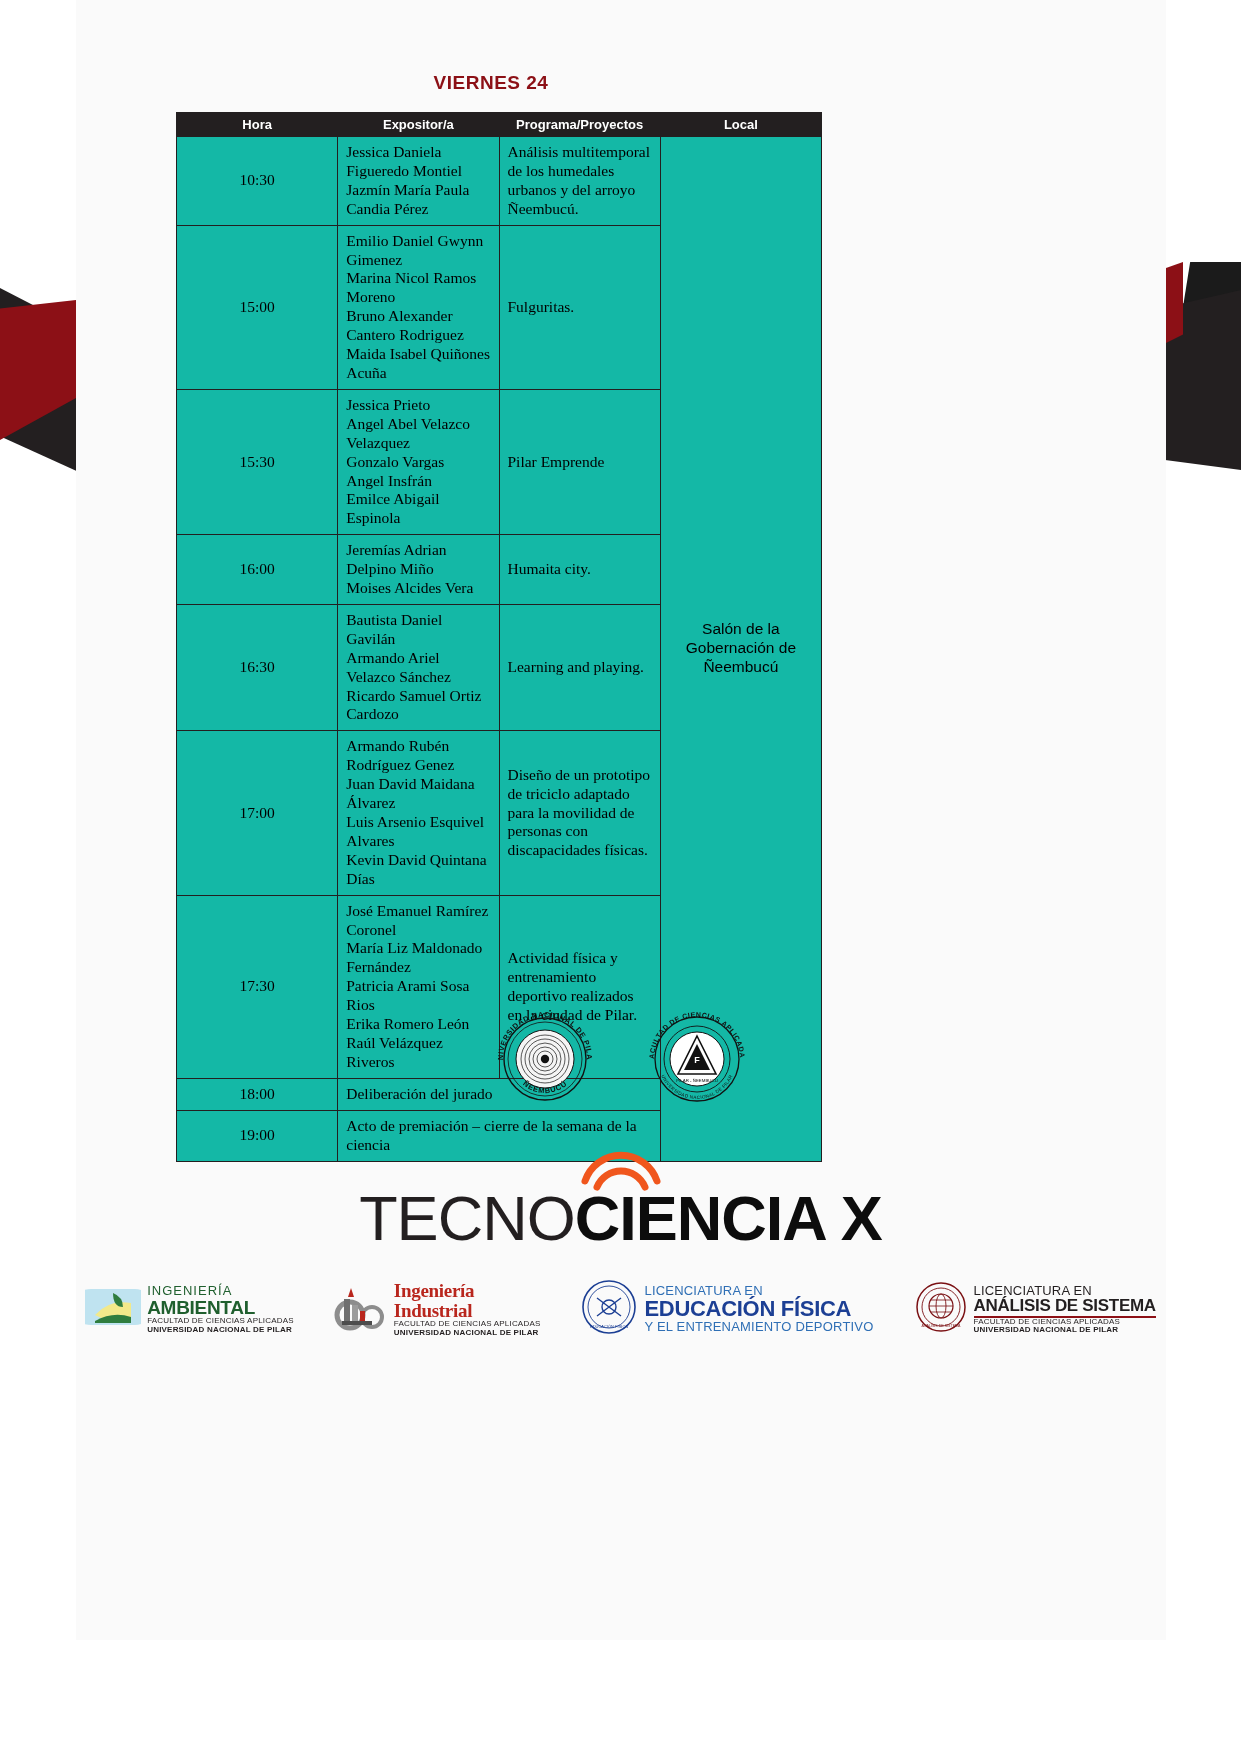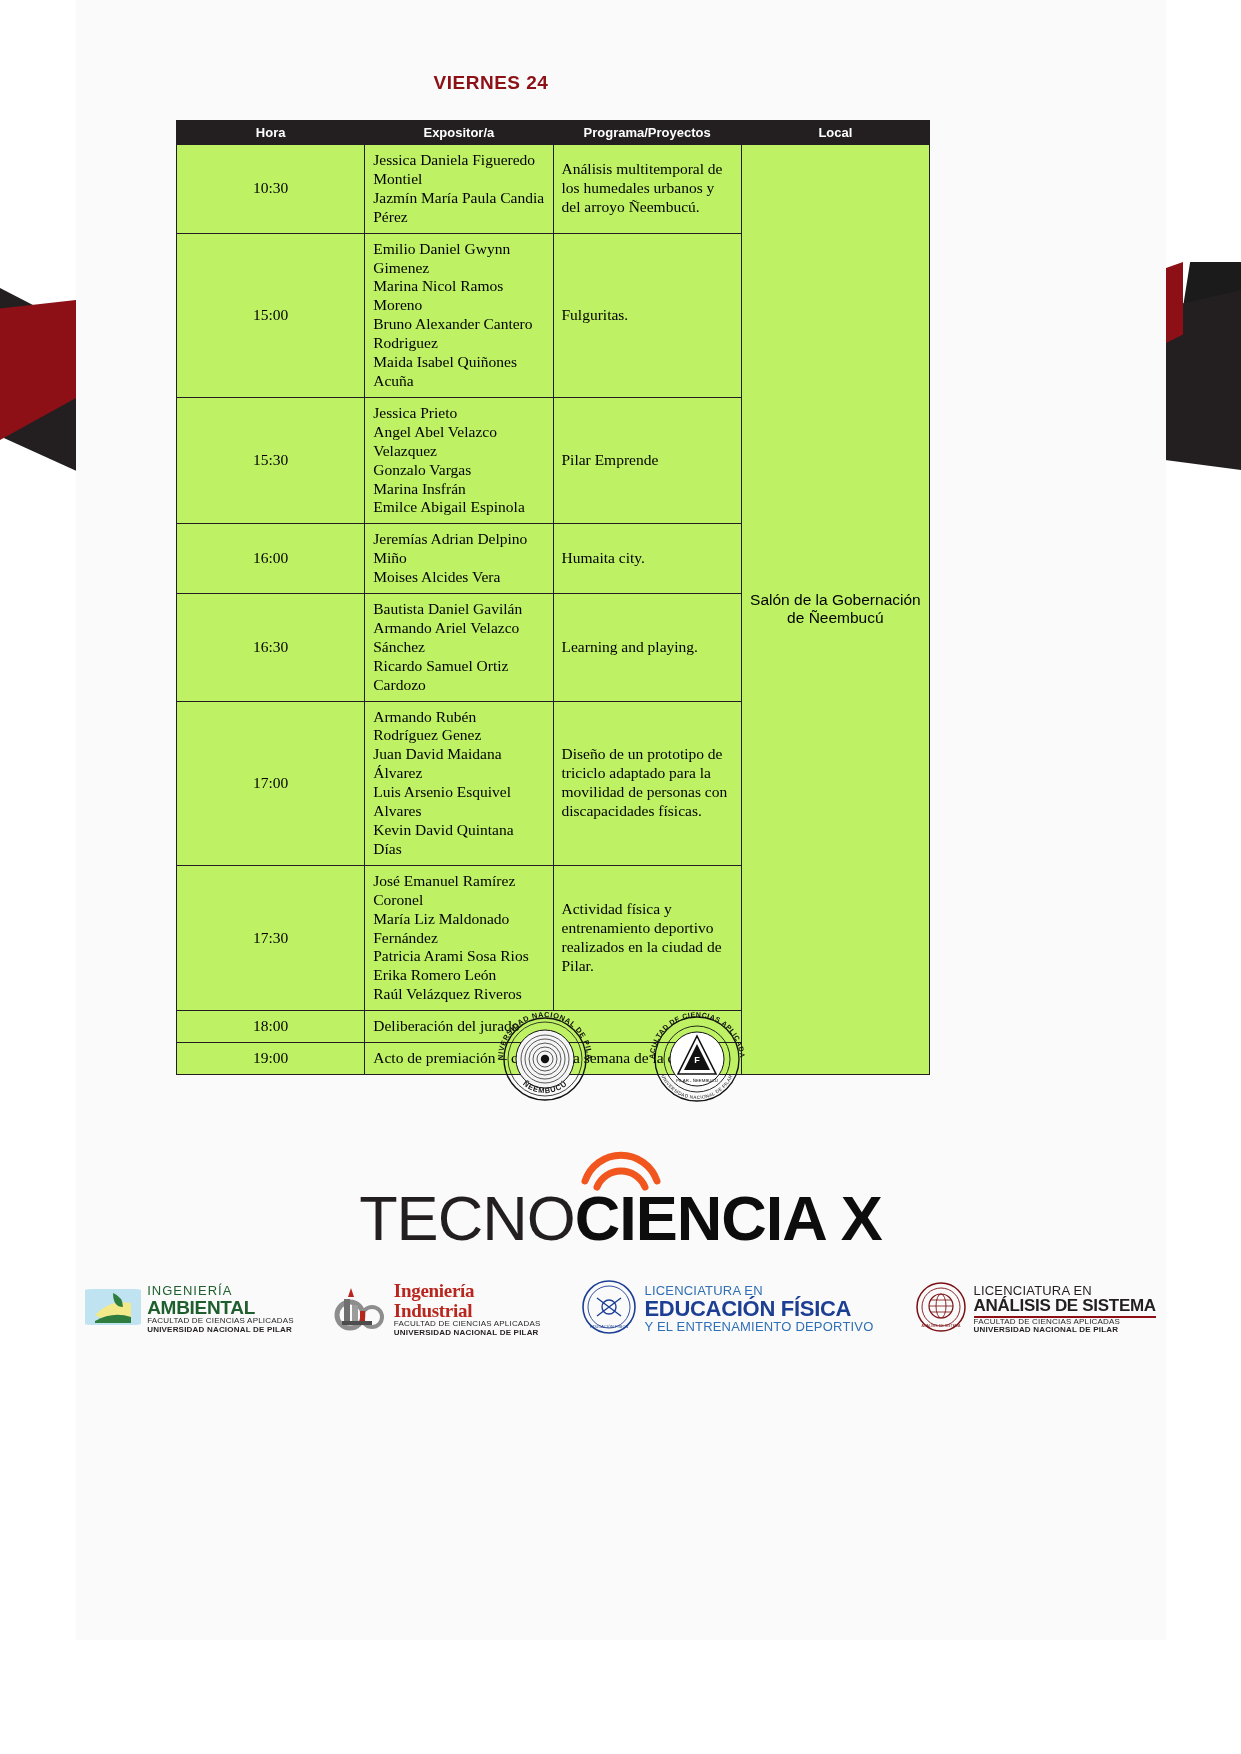--- a/index.html
+++ b/index.html
@@ -81,24 +81,23 @@
 
   
   .sched-wrap {
     position: absolute;
     left: 176px;
     top: 112px;
     width: 786px;
   }
   table.sched {
     border-collapse: collapse;
-    width: 754px;
-    background: #bef264;
+    width: 646px;
+    background: #14b8a6;
     table-layout: fixed;
-    margin-top: 8px;
   }
   table.sched th {
     background: #231f20;
     color: #ffffff;
     font-family: "Liberation Sans", sans-serif;
     font-size: 13px;
     font-weight: bold;
     padding: 4px 2px;
     border: 1px solid #231f20;
     text-align: center;
@@ -269,21 +268,21 @@
           </td>
           <td class="prog">Fulguritas.</td>
         </tr>
 
         <tr>
           <td class="hora">15:30</td>
           <td class="expo">
             <span class="nm">Jessica Prieto</span>
             <span class="nm">Angel Abel Velazco Velazquez</span>
             <span class="nm">Gonzalo Vargas</span>
-            <span class="nm">Marina  Insfrán</span>
+            <span class="nm">Angel  Insfrán</span>
             <span class="nm">Emilce Abigail Espinola</span>
           </td>
           <td class="prog">Pilar Emprende</td>
         </tr>
 
         <tr>
           <td class="hora">16:00</td>
           <td class="expo">
             <span class="nm">Jeremías Adrian Delpino Miño</span>
             <span class="nm">Moises Alcides Vera</span>

